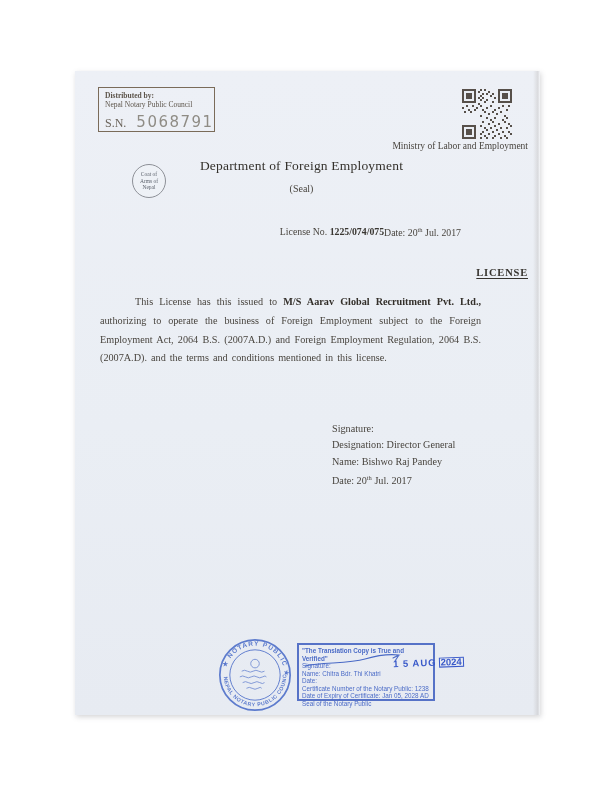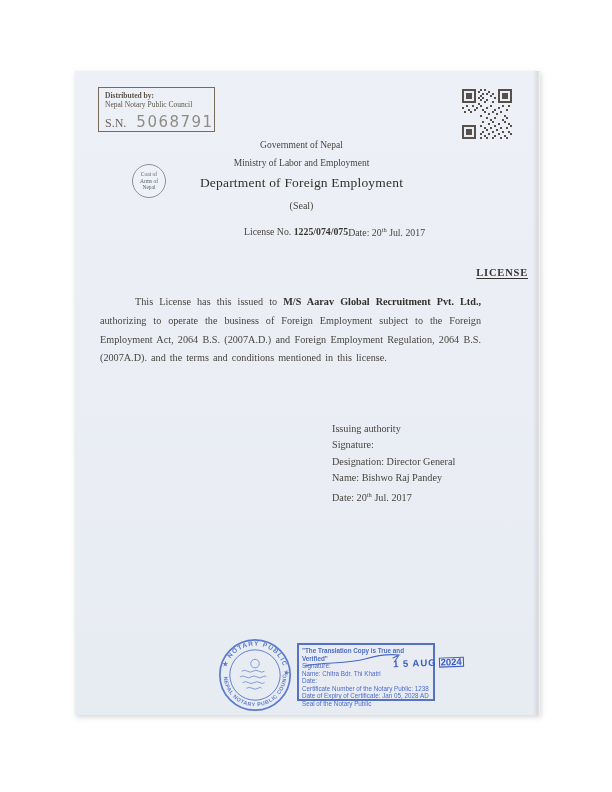--- a/index.html
+++ b/index.html
@@ -26,32 +26,32 @@
   .serial-row { display:flex; align-items:baseline; margin-top:4px; }
   .sn-label { font-size:12px; color:#6b645b; }
   .sn-number { font-size:15px; letter-spacing:1.5px; color:#8f8c85; margin-left:10px;
                font-family:"DejaVu Sans", sans-serif; }
   
   .qr { position:absolute; left:387px; top:17px; width:50px; height:52px; }
   
   .header { position:absolute; left:0; top:66px; width:100%; padding-right:12px;
             text-align:center; }
   .h-gov { font-size:9.5px; line-height:17px; }
-  .h-min { font-size:9.5px; line-height:18px; }
+  .h-min { font-size:9.5px; line-height:18px;text-align:right; }
   .h-dept { font-size:13.5px; font-weight:normal; color:#33302b; line-height:22px; letter-spacing:0.2px; }
   .h-seal { font-size:10px; line-height:24px; }
   
   .coat { position:absolute; left:57px; top:93px; width:34px; height:34px;
           border:1px solid #8d9097; border-radius:50%;
           display:flex; flex-direction:column; align-items:center; justify-content:center;
           color:#5e646e; background:rgba(255,255,255,0.15); }
   .coat div { font-size:5.5px; line-height:6.5px; text-align:center; }
   
   .meta { position:absolute; left:45px; top:155px; width:341px;
-          display:flex; justify-content:center; font-size:9.8px;margin-left:44px; }
+          display:flex; justify-content:flex-end; font-size:9.8px; }
   .meta b { color:#3a3732; }
   sup.ord { font-size:6.5px; vertical-align:super; }
   
   .title-wrap { position:absolute; left:0; top:191px; width:100%; padding-right:12px; text-align:right; }
   .title { font-size:10.5px; font-weight:bold; letter-spacing:0.8px; color:#36332e;
            text-decoration:underline; text-underline-offset:2px; }
   
   .body-par { position:absolute; left:25px; top:222px; width:381px;
               font-size:10.2px; line-height:18.8px; text-align:justify;
               text-indent:35px; word-spacing:1.5px; }
@@ -105,21 +105,20 @@
       <g fill="#57504a">
         <rect x="2" y="2" width="3" height="3"></rect>
           <rect x="20" y="2" width="3" height="3"></rect>
           <rect x="2" y="20" width="3" height="3"></rect>
         <path d="M9 0h1v1H9zM11 0h1v1h-1zM13 1h1v1h-1zM10 2h1v1h-1zM12 2h1v1h-1zM15 2h1v1h-1zM9 3h1v1H9zM14 3h1v1h-1zM16 4h1v1h-1zM10 4h1v1h-1zM12 5h1v1h-1zM9 5h1v1H9zM15 6h1v1h-1zM11 6h1v1h-1zM8 1h1v1H8zM8 4h1v1H8zM8 7h1v1H8zM2 8h1v1H2zM5 8h1v1H5zM7 9h1v1H7zM0 9h1v1H0zM3 10h1v1H3zM6 10h1v1H6zM1 11h1v1H1zM4 11h1v1H4zM9 8h1v1H9zM10 10h1v1h-1zM12 9h1v1h-1zM14 8h1v1h-1zM16 10h1v1h-1zM18 9h1v1h-1zM20 8h1v1h-1zM22 10h1v1h-1zM23 8h1v1h-1zM11 11h1v1h-1zM13 12h1v1h-1zM15 11h1v1h-1zM17 12h1v1h-1zM19 11h1v1h-1zM21 13h1v1h-1zM9 13h1v1H9zM12 14h1v1h-1zM14 15h1v1h-1zM16 14h1v1h-1zM20 15h1v1h-1zM22 14h1v1h-1zM10 16h1v1h-1zM13 17h1v1h-1zM15 16h1v1h-1zM18 17h1v1h-1zM21 16h1v1h-1zM23 17h1v1h-1zM9 18h1v1H9zM11 19h1v1h-1zM14 19h1v1h-1zM16 18h1v1h-1zM19 19h1v1h-1zM22 19h1v1h-1zM24 18h1v1h-1zM10 21h1v1h-1zM12 20h1v1h-1zM15 21h1v1h-1zM17 20h1v1h-1zM20 21h1v1h-1zM23 21h1v1h-1zM9 22h1v1H9zM11 23h1v1h-1zM13 22h1v1h-1zM16 23h1v1h-1zM18 22h1v1h-1zM21 23h1v1h-1zM24 22h1v1h-1zM9 24h1v1H9zM12 24h1v1h-1zM15 24h1v1h-1zM19 24h1v1h-1zM22 24h1v1h-1z"></path>
       </g>
     </svg>
   </div>
 
   <div class="header">
-    <div class="h-gov">Government of Nepal</div>
     <div class="h-min">Ministry of Labor and Employment</div>
     <div class="h-dept">Department of Foreign Employment</div>
     <div class="h-seal">(Seal)</div>
   </div>
 
   <div class="coat">
     <div>Coat of</div>
     <div>Arms of</div>
     <div>Nepal</div>
   </div>
@@ -133,21 +132,20 @@
     </div>
   </div>
 
   <div class="title-wrap">
     <span class="title">LICENSE</span>
   </div>
 
   <p class="body-par"><span>This License has this issued to </span><b>M/S Aarav Global Recruitment Pvt. Ltd.,</b><span> authorizing to operate the business of Foreign Employment subject to the Foreign Employment Act, 2064 B.S. (2007A.D.) and Foreign Employment Regulation, 2064 B.S. (2007A.D). and the terms and conditions mentioned in this license.</span></p>
 
   <div class="issuing">
-    <div>Issuing authority</div>
     <div>Signature:</div>
     <div>Designation: Director General</div>
     <div>Name: Bishwo Raj Pandey</div>
     <div>
       <span>Date: 20</span><sup class="ord">th</sup><span> Jul. 2017</span>
     </div>
   </div>
 
   <div class="round-stamp">
     <svg viewBox="0 0 80 80" width="78" height="76">

